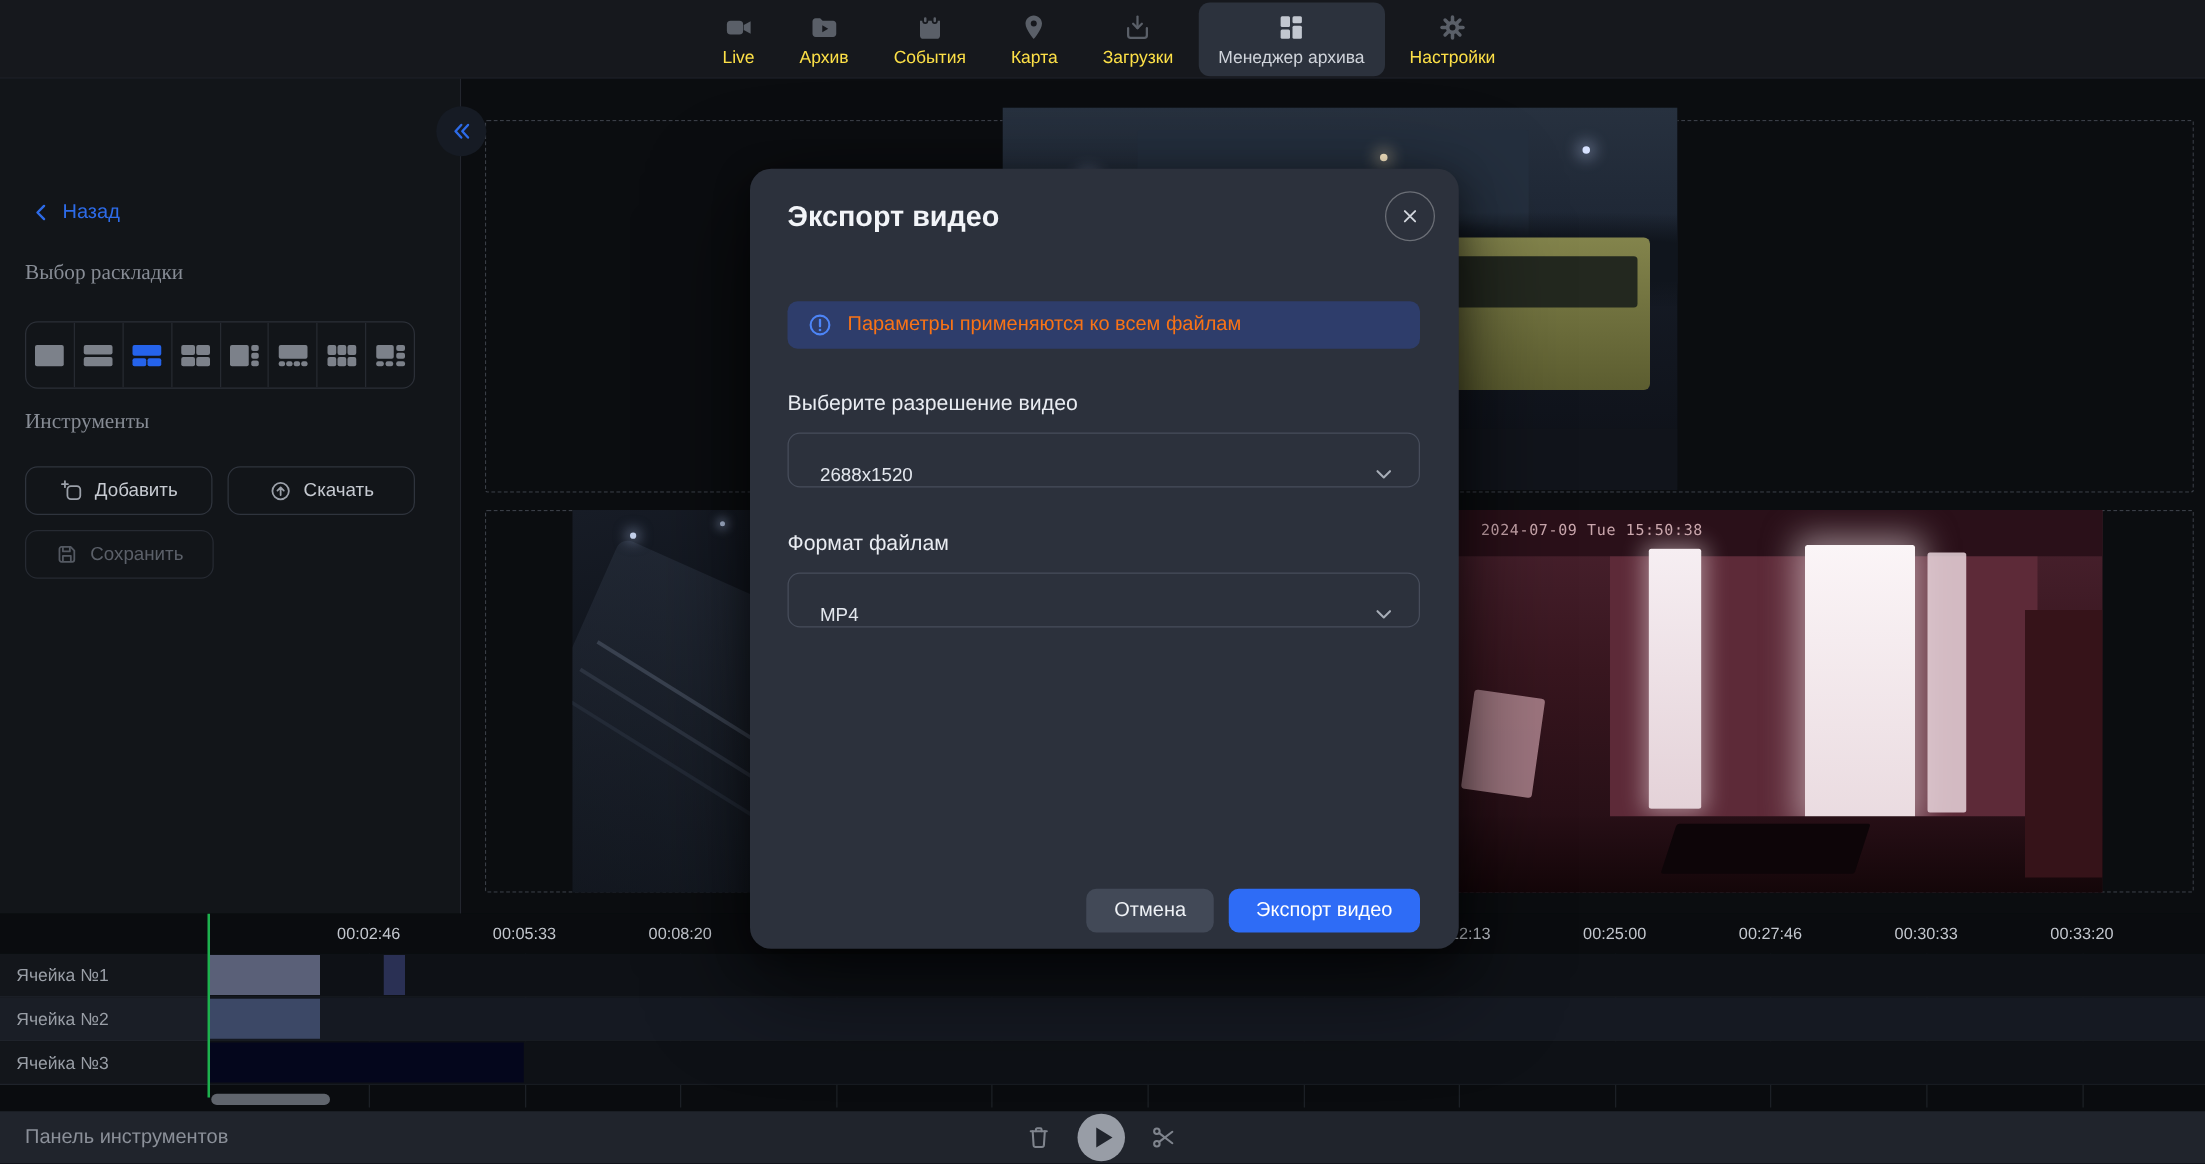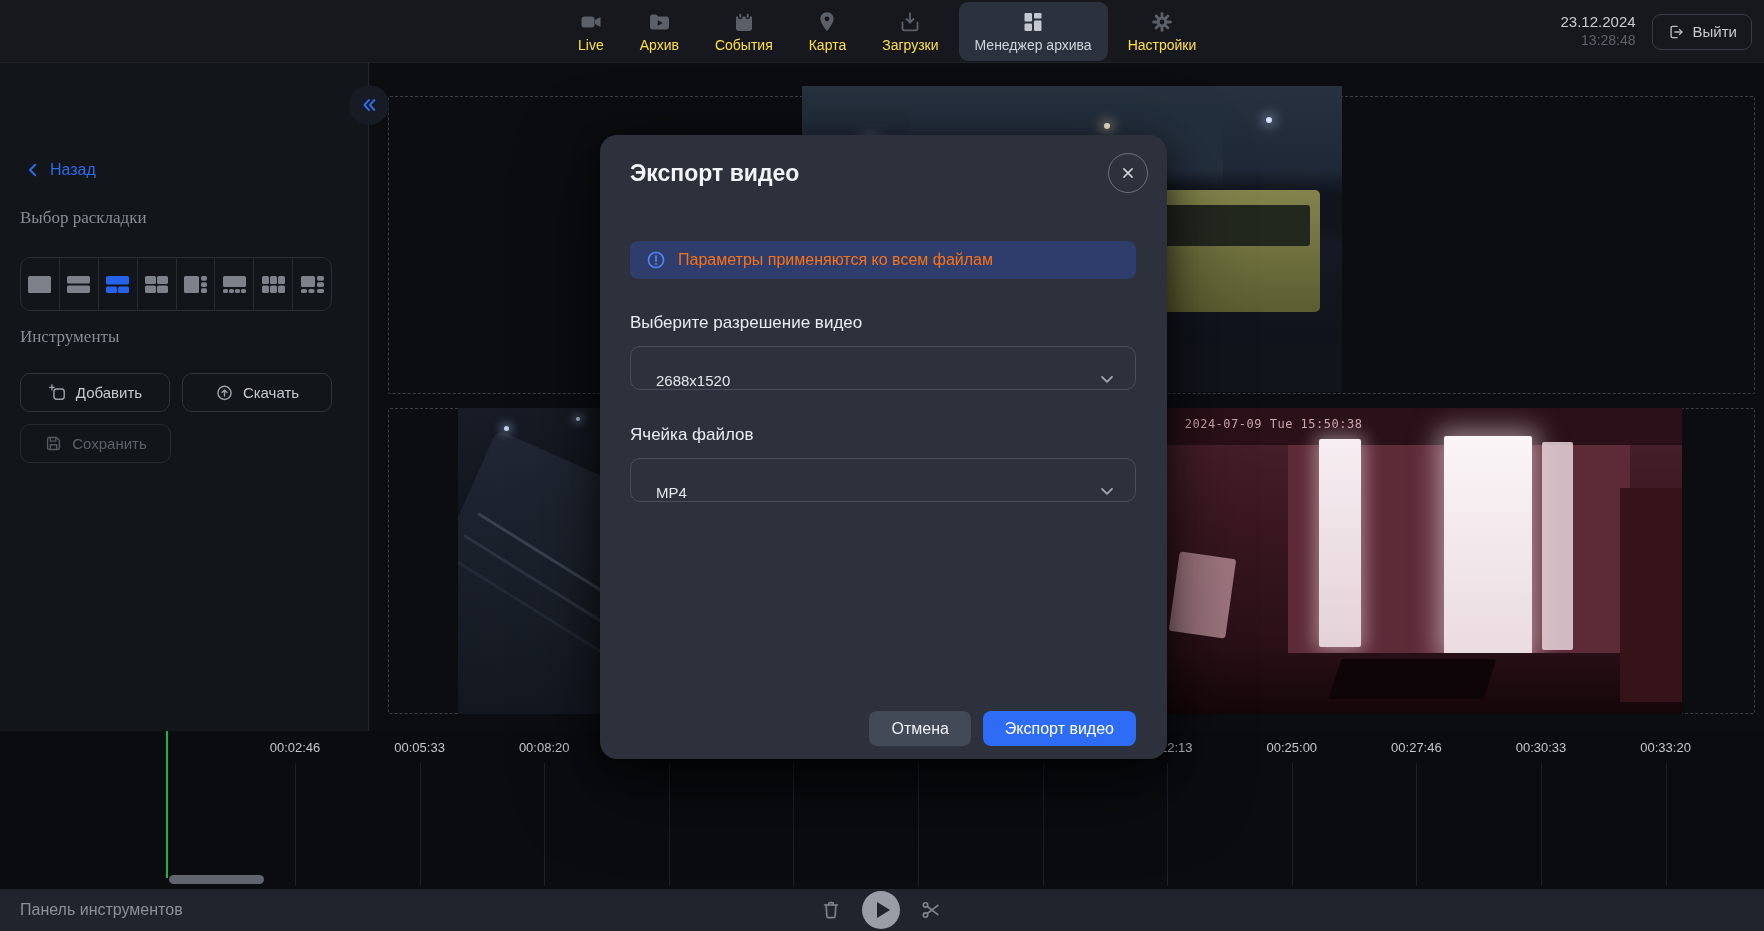--- a/index.html
+++ b/index.html
@@ -212,36 +212,20 @@
                 <rect x="10.6" y="2.2" width="2.8" height="19.6" rx="1.4" transform="rotate(90 12 12)"></rect>
                 <rect x="10.6" y="2.2" width="2.8" height="19.6" rx="1.4" transform="rotate(135 12 12)"></rect>
                 <circle cx="12" cy="12" r="5.4"></circle>
               </g>
               <circle cx="12" cy="12" r="2.4" fill="#16181d"></circle>
             </svg>
           </span>
           <span>Настройки</span>
         </div>
       </nav>
-    <div id="nav-right">
-      <div id="datetime">
-        <div id="cur-date">23.12.2024</div>
-        <div id="cur-time">13:28:48</div>
-      </div>
-      <button id="logout">
-        <span class="icon">
-            <svg viewBox="0 0 24 24">
-              <path d="M13.5 4.5H7c-.8 0-1.5.7-1.5 1.5v12c0 .8.7 1.5 1.5 1.5h6.5" fill="none" stroke="currentColor" stroke-width="1.8" stroke-linecap="round" stroke-linejoin="round"></path>
-              <path d="M10.5 12h9" fill="none" stroke="currentColor" stroke-width="1.8" stroke-linecap="round" stroke-linejoin="round"></path>
-              <path d="M16.5 8.5L20 12l-3.5 3.5" fill="none" stroke="currentColor" stroke-width="1.8" stroke-linecap="round" stroke-linejoin="round"></path>
-            </svg>
-          </span>
-        <span>Выйти</span>
-      </button>
-    </div>
   </header>
 
   <aside id="sidebar">
     <div id="back">
       <span class="icon">
           <svg viewBox="0 0 24 24">
             <path d="M15 5l-7 7 7 7" fill="none" stroke="currentColor" stroke-width="2.6" stroke-linecap="round" stroke-linejoin="round"></path>
           </svg>
         </span>
       <span>Назад</span>
@@ -416,20 +400,41 @@
         <div class="gridline" style="left: 668.8px;"></div>
         <div class="gridline" style="left: 793.4px;"></div>
         <div class="gridline" style="left: 918px;"></div>
         <div class="gridline" style="left: 1042.6px;"></div>
         <div class="gridline" style="left: 1167.2px;"></div>
         <div class="gridline" style="left: 1291.8px;"></div>
         <div class="gridline" style="left: 1416.4px;"></div>
         <div class="gridline" style="left: 1541px;"></div>
         <div class="gridline" style="left: 1665.6px;"></div>
       </div>
+    <div id="rows">
+        <div class="t-row">
+          <div class="t-label">Ячейка №1</div>
+          <div class="t-track" style="background: rgb(14, 17, 22);">
+            <div class="t-seg" style="left: 1px; width: 89px; background: rgb(90, 96, 120);"></div>
+            <div class="t-seg" style="left: 141px; width: 17px; background: rgb(42, 48, 84);"></div>
+          </div>
+        </div>
+        <div class="t-row alt">
+          <div class="t-label">Ячейка №2</div>
+          <div class="t-track" style="background: rgb(21, 25, 34);">
+            <div class="t-seg" style="left: 1px; width: 89px; background: rgb(60, 72, 102);"></div>
+          </div>
+        </div>
+        <div class="t-row">
+          <div class="t-label">Ячейка №3</div>
+          <div class="t-track" style="background: rgb(14, 17, 22);">
+            <div class="t-seg" style="left: 1px; width: 252px; background: rgb(4, 6, 28);"></div>
+          </div>
+        </div>
+      </div>
     <div id="playhead" style="background: rgb(29, 177, 78);"></div>
     <div id="hscroll"></div>
   </section>
 
   <footer id="bottombar">
     <span id="toolbar-label">Панель инструментов</span>
     <div id="footer-icons">
       <span class="f-icon"><svg viewBox="0 0 24 24">
             <path d="M5 6.5h14" fill="none" stroke="currentColor" stroke-width="1.8" stroke-linecap="round" stroke-linejoin="round"></path>
             <path d="M9.5 6.5V5.2c0-.7.5-1.2 1.2-1.2h2.6c.7 0 1.2.5 1.2 1.2v1.3" fill="none" stroke="currentColor" stroke-width="1.8" stroke-linecap="round" stroke-linejoin="round"></path>
@@ -471,21 +476,21 @@
           <div class="m-select">
             <span class="val">2688x1520</span>
             <span class="icon">
               <svg viewBox="0 0 24 24">
                 <path d="M6 9.5l6 6 6-6" fill="none" stroke="currentColor" stroke-width="2" stroke-linecap="round" stroke-linejoin="round"></path>
               </svg>
             </span>
           </div>
         </div>
         <div class="m-group">
-          <div class="m-label">Ячейка файлов</div>
+          <div class="m-label">Формат файлам</div>
           <div class="m-select">
             <span class="val">MP4</span>
             <span class="icon">
               <svg viewBox="0 0 24 24">
                 <path d="M6 9.5l6 6 6-6" fill="none" stroke="currentColor" stroke-width="2" stroke-linecap="round" stroke-linejoin="round"></path>
               </svg>
             </span>
           </div>
         </div>
       </div>

